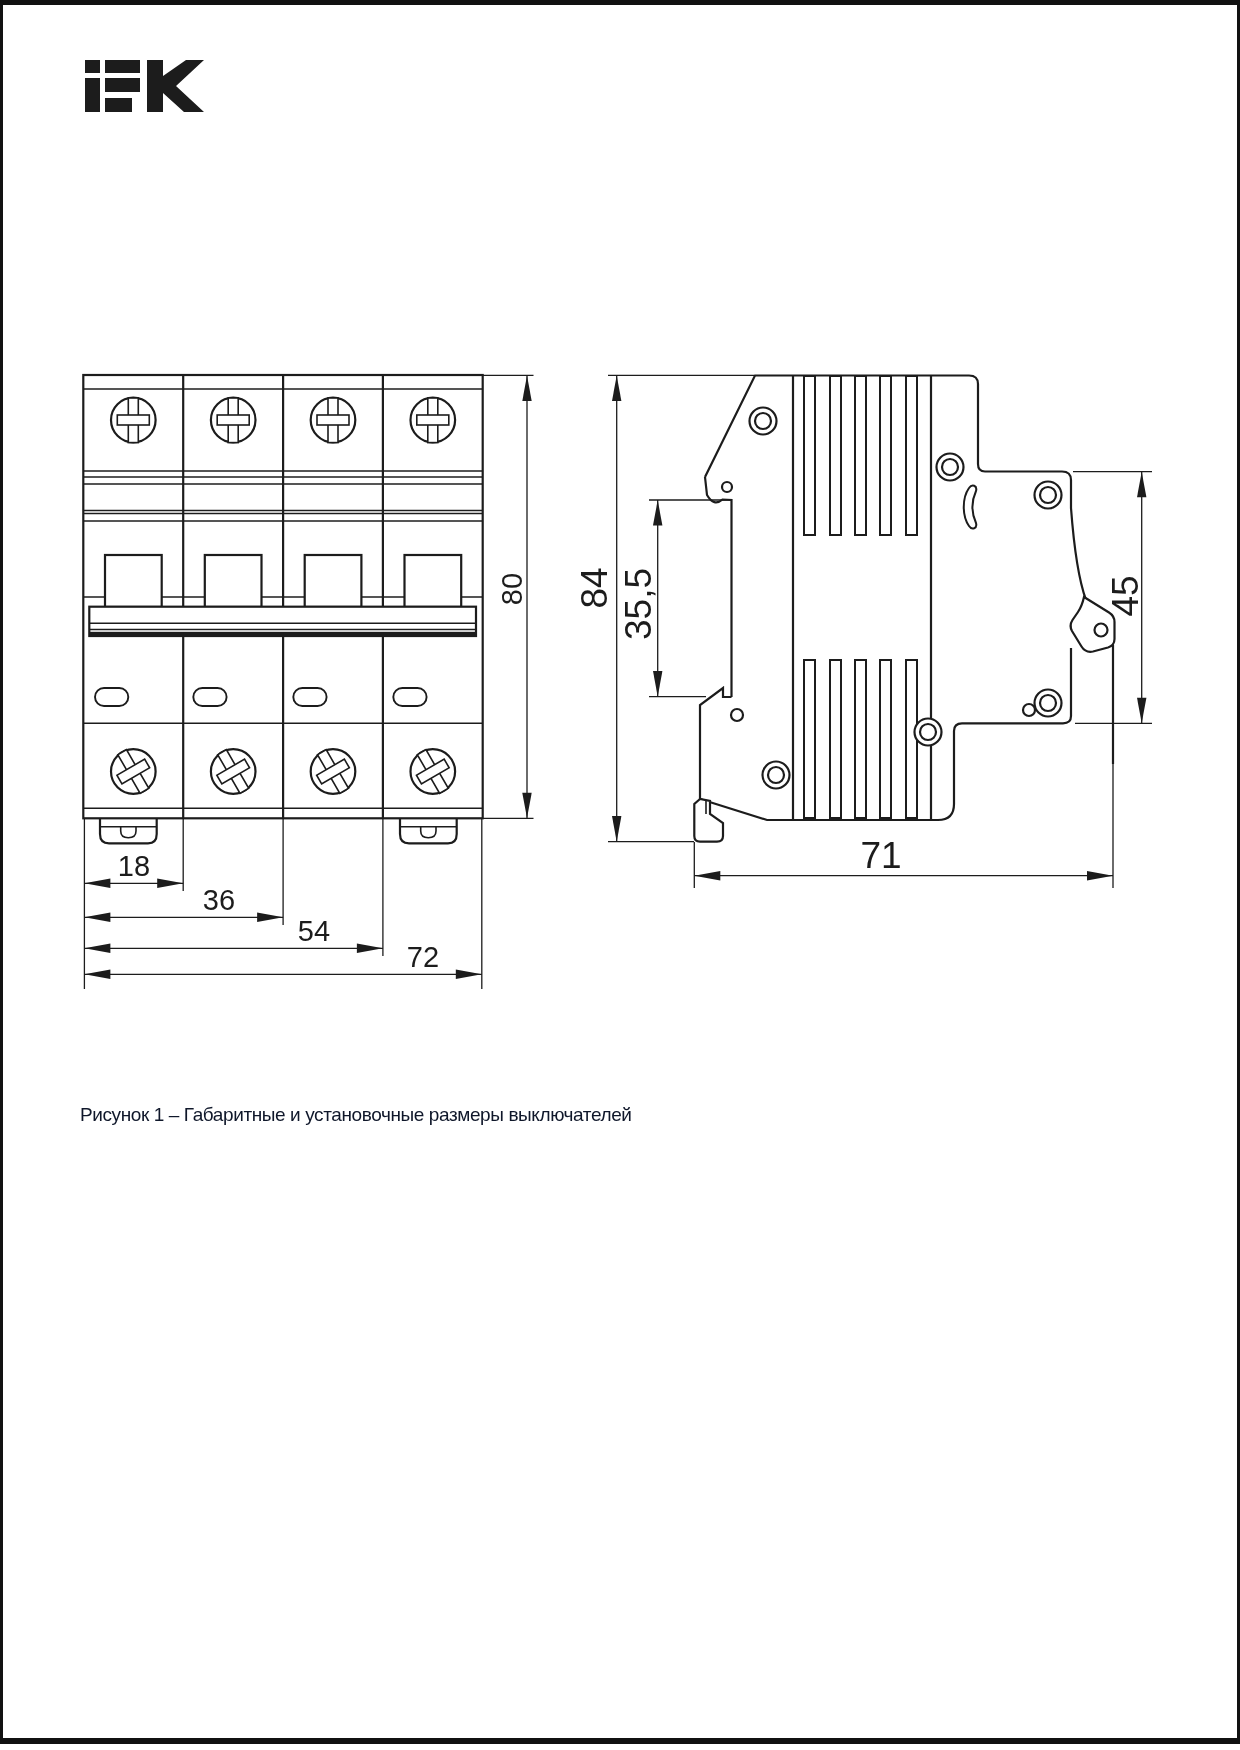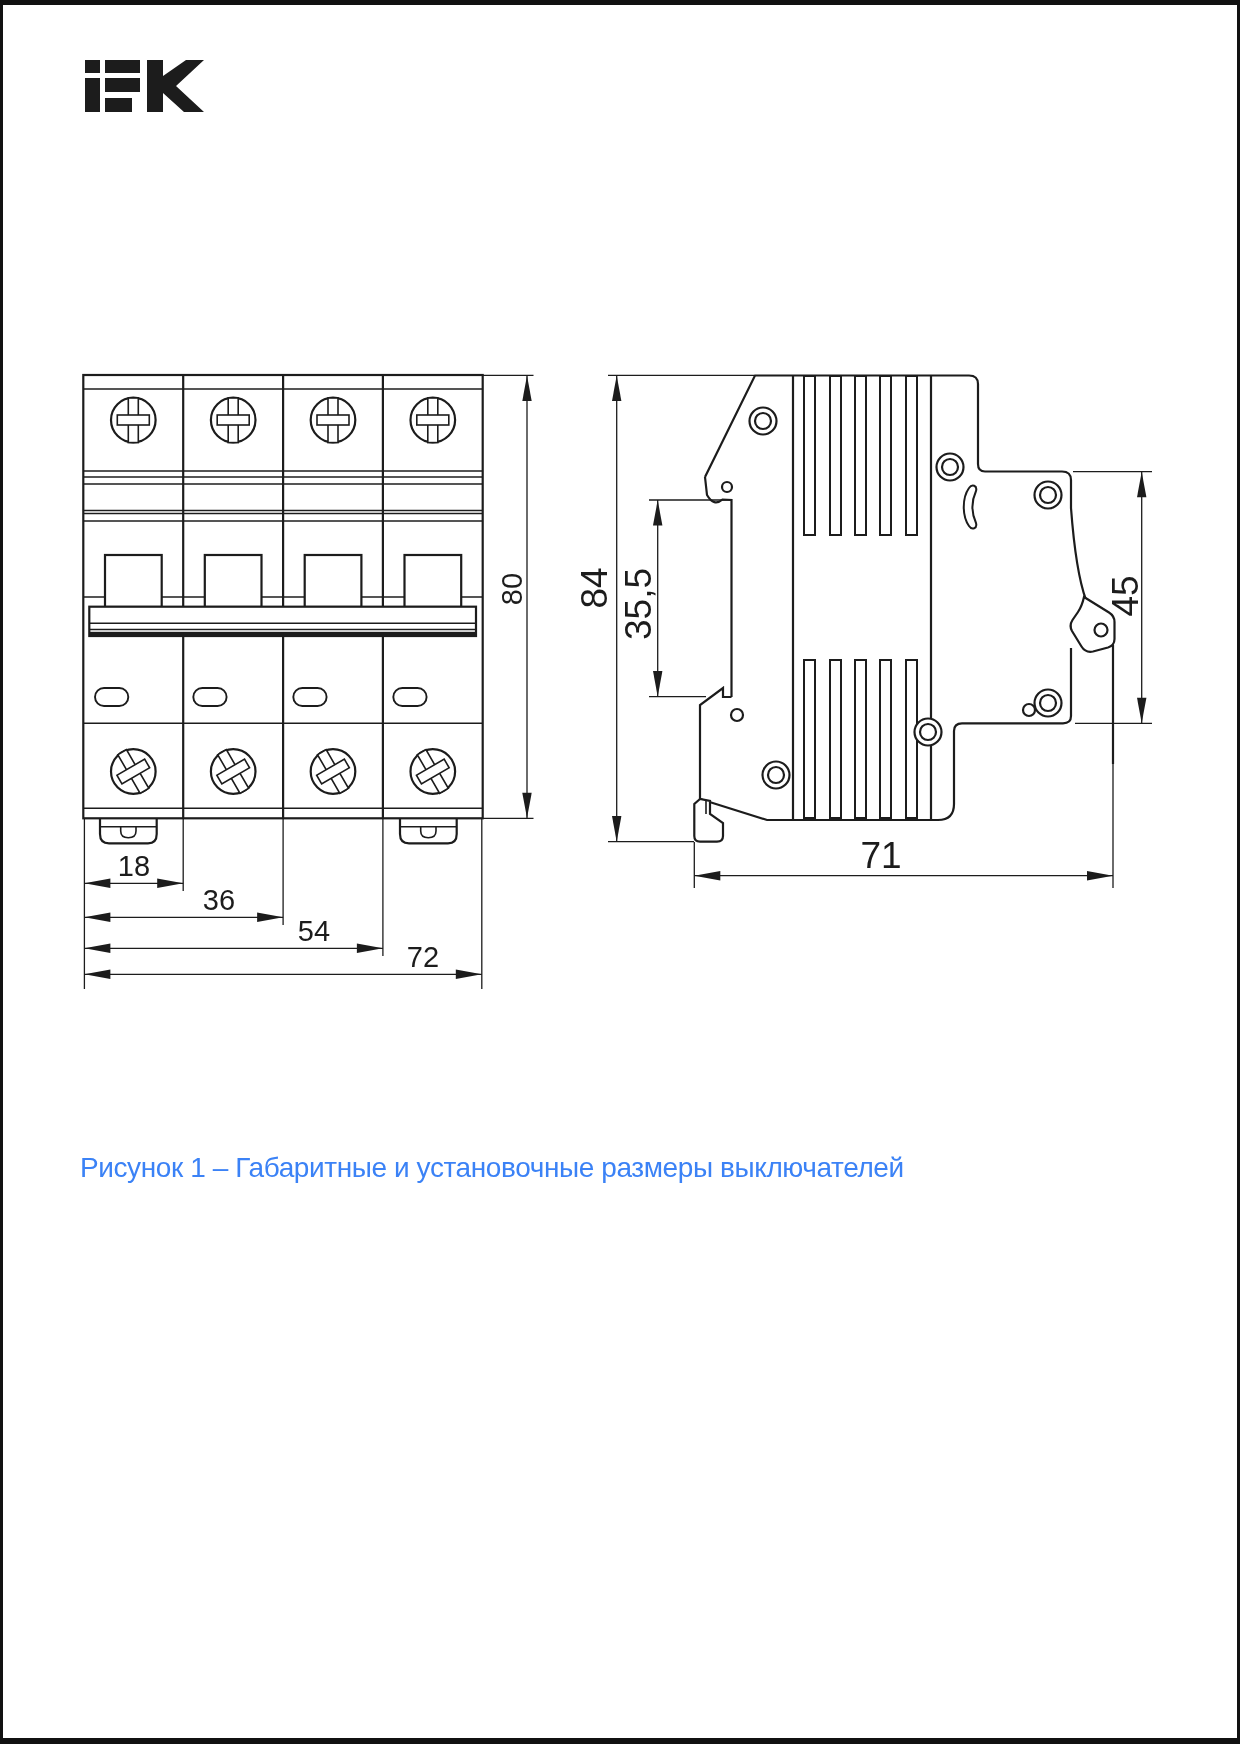--- a/index.html
+++ b/index.html
@@ -1,20 +1,20 @@
 <!DOCTYPE html>
 <html><head>
 <meta charset="utf-8">
 <style>
   html,body{margin:0;padding:0;background:#888;}
   #page{position:relative;width:1240px;height:1750px;background:#ffffff;overflow:hidden;
         font-family:"Liberation Sans","DejaVu Sans",sans-serif;color:#1c1c1c;}
   .frame{position:absolute;background:#111;}
-  #caption{position:absolute;left:80px;top:1104px;font-size:28px;letter-spacing:-0.4px;
-           color:#3b82f6;white-space:nowrap;margin-top:48px;}
+  #caption{position:absolute;left:80px;top:1104px;font-size:19px;letter-spacing:-0.4px;
+           color:#0f172a;white-space:nowrap;}
   svg{position:absolute;left:0;top:0;}
   .ol{stroke:#1c1c1c;stroke-width:2.2;fill:none;}
   .olw{stroke:#1c1c1c;stroke-width:2.2;fill:#ffffff;}
   .med{stroke:#1c1c1c;stroke-width:1.6;fill:none;}
   .thin{stroke:#1c1c1c;stroke-width:1.3;fill:none;}
   .arrow{fill:#1c1c1c;stroke:none;}
   .lbl{font-family:"Liberation Sans","DejaVu Sans",sans-serif;font-size:29px;fill:#1c1c1c;}
   .lblg{font-family:"Liberation Sans","DejaVu Sans",sans-serif;font-size:37px;fill:#1c1c1c;}
   .inkfill{fill:#1c1c1c;stroke:none;}
 </style>

